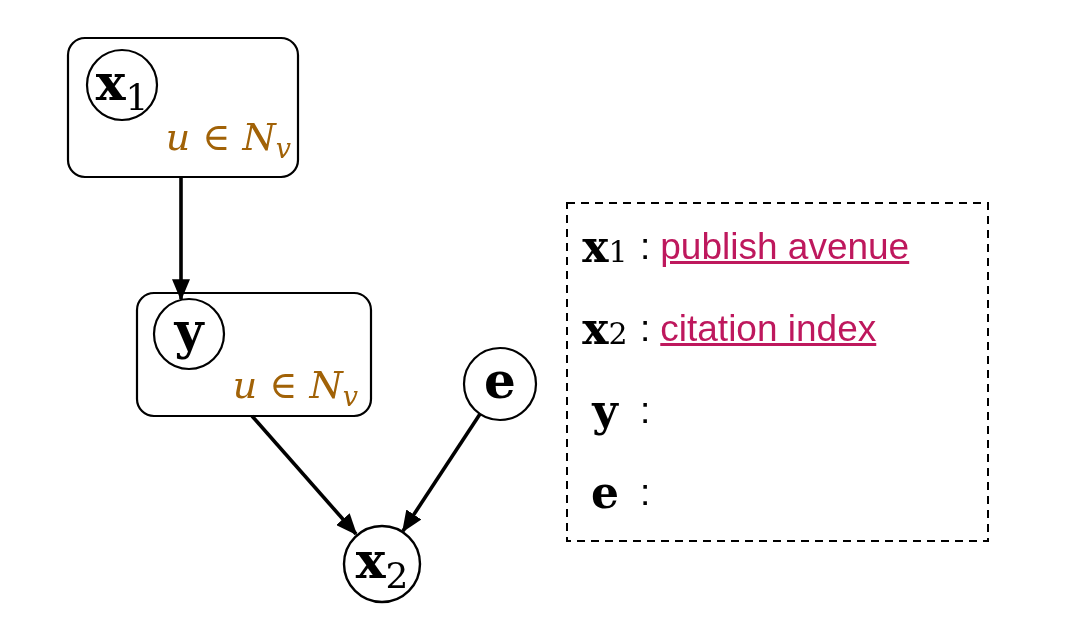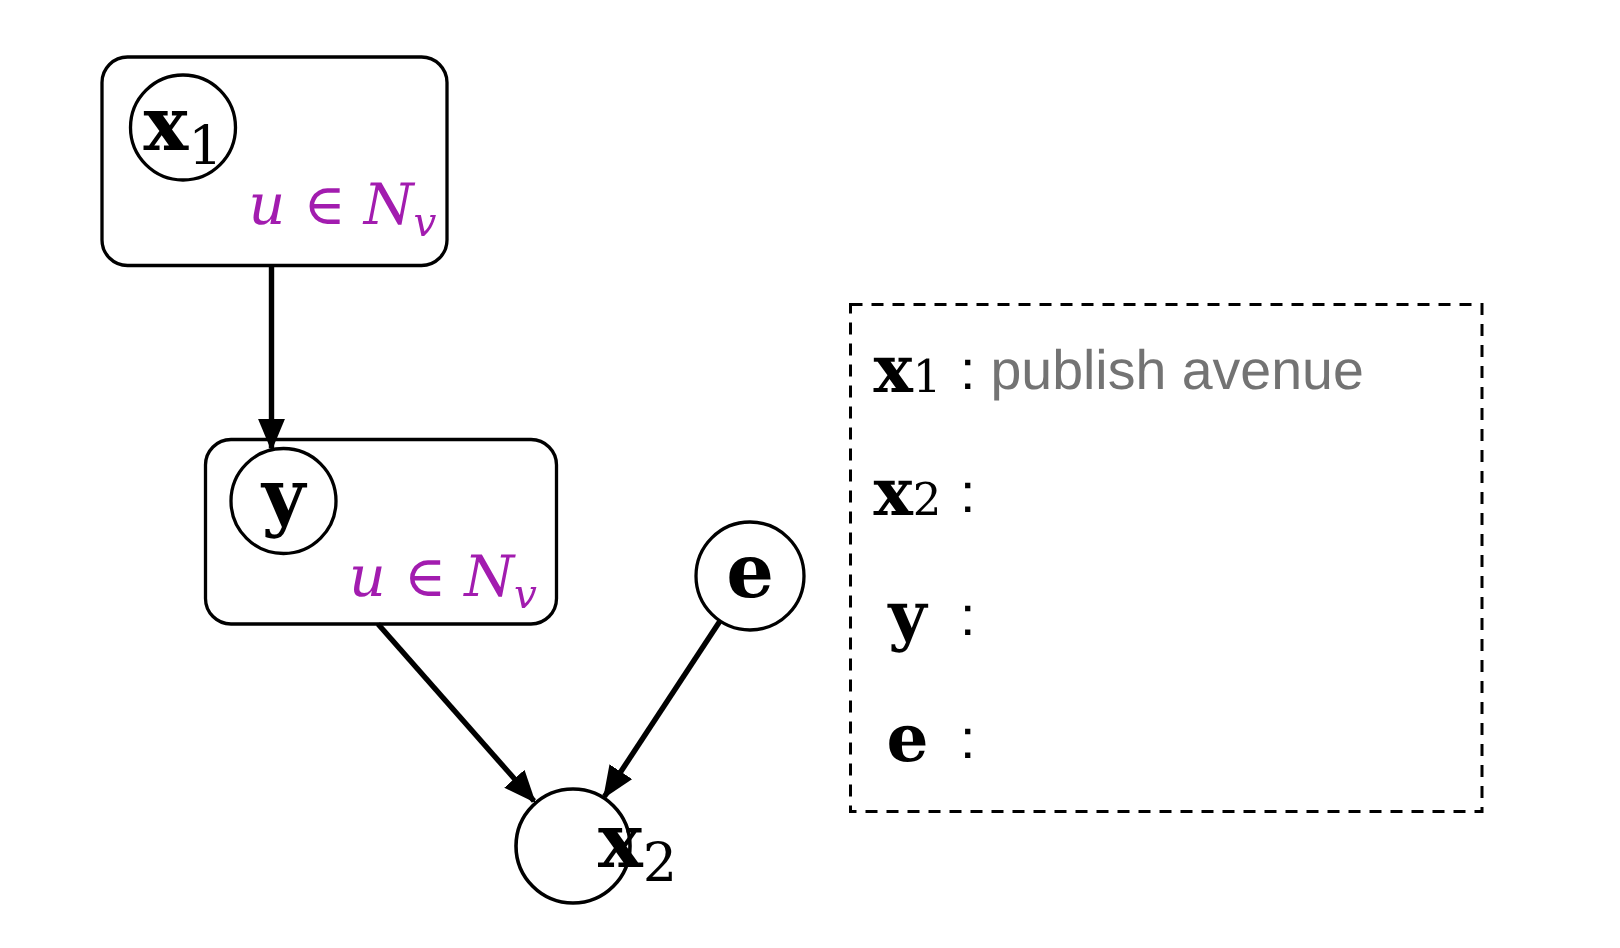--- a/index.html
+++ b/index.html
@@ -36,21 +36,21 @@
     line-height: 1;
     vertical-align: -0.26em;
   }
   .plate-label {
     position: absolute;
     transform: translateY(-50%);
     font-family: "DejaVu Serif", serif;
     font-style: italic;
     font-size: 38px;
     line-height: 1;
-    color: #a21caf;
+    color: #a16207;
     white-space: nowrap;
   }
   .plate-label sub {
     font-size: 27px;
     line-height: 1;
     vertical-align: -0.3em;
   }
   .legend {
     position: absolute;
     left: 567px;
@@ -85,22 +85,23 @@
     line-height: 1;
     vertical-align: -0.22em;
   }
   .lcolon {
     margin: 0 10px 0 9px;
     font-size: 37px;
     color: #000000;
   }
   .ldesc {
     font-size: 37px;
-    color: #737373;
+    color: #be185d;
     white-space: nowrap;
+    text-decoration: underline;
   }
 </style>
 </head>
 <body>
 
 <div class="canvas">
 
   <svg class="shapes" width="1080" height="632" viewBox="0 0 1080 632">
     <defs>
       <marker id="arrowhead" markerUnits="strokeWidth" markerWidth="6" markerHeight="5" refX="5.5" refY="2.5" orient="auto">
@@ -125,21 +126,21 @@
 
   <div class="node-label" style="left:122px; top:87px;">
     <span>x</span><sub>1</sub>
   </div>
   <div class="node-label" style="left:189px; top:335px;">
     <span>y</span><sub></sub>
   </div>
   <div class="node-label" style="left:500px; top:385px;">
     <span>e</span><sub></sub>
   </div>
-  <div class="node-label" style="left:382px; top:565px;margin-left:43px;">
+  <div class="node-label" style="left:382px; top:565px;">
     <span>x</span><sub>2</sub>
   </div>
 
   <div class="plate-label" style="right:789px; top:140px;">
     <span>u ∈ N</span><sub>v</sub>
   </div>
   <div class="plate-label" style="right:722px; top:388px;">
     <span>u ∈ N</span><sub>v</sub>
   </div>
 
@@ -151,20 +152,21 @@
         </span>
       <span class="lcolon">:</span>
       <span class="ldesc">publish avenue</span>
     </div>
     <div class="legend-row">
       <span class="lsym">
           <span>x</span>
           <sub>2</sub>
         </span>
       <span class="lcolon">:</span>
+      <span class="ldesc">citation index</span>
     </div>
     <div class="legend-row">
       <span class="lsym">
           <span>y</span>
           <sub></sub>
         </span>
       <span class="lcolon">:</span>
     </div>
     <div class="legend-row">
       <span class="lsym">

